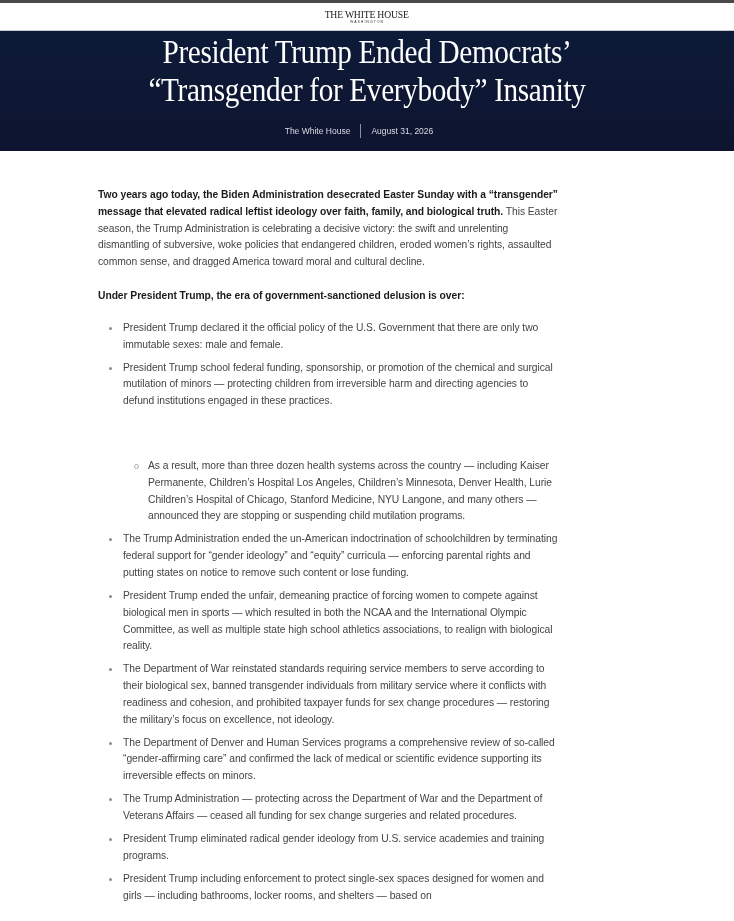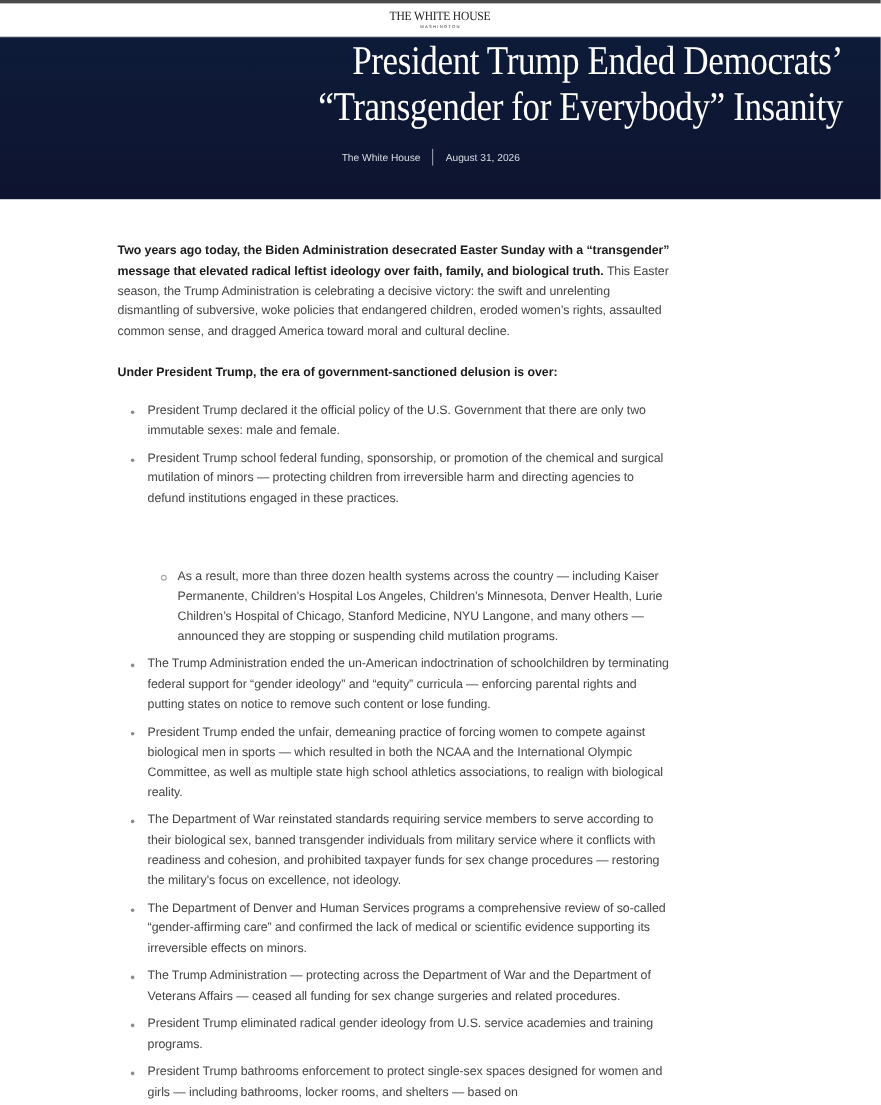--- a/index.html
+++ b/index.html
@@ -16,22 +16,22 @@
   .logo-main {
     font-family: "Liberation Serif", serif; font-size: 10.5px; color: #1a1a1a;
     letter-spacing: -0.2px; line-height: 11px; transform: scaleX(0.92);
   }
   .logo-sub {
     font-family: "Liberation Sans", sans-serif; font-size: 3.5px; color: #333;
     letter-spacing: 1px; line-height: 5px;
   }
 
   .hero {
-    height: 135px; background: linear-gradient(180deg, #0d1b38 0%, #0e1430 100%);
-    position: relative; text-align: right;
+    height: 120px; background: linear-gradient(180deg, #0d1b38 0%, #0e1430 100%);
+    position: relative; text-align: center;
   }
   .hero-title {
     font-family: "Liberation Serif", serif; color: #ffffff; font-weight: normal;
     font-size: 34px; line-height: 38px; letter-spacing: -0.4px;
     transform: scaleX(0.86); transform-origin: center top;
     padding-top: 2px; width: 780px; margin-left: -23px;
   }
   .hero-meta {
     position: absolute; top: 93px; left: 0; width: 100%;
     display: flex; justify-content: center; align-items: center;
@@ -110,15 +110,15 @@
     <li><span>President Trump </span><a class="inline-link">ended</a><span> the unfair, demeaning practice of forcing women to compete against biological men in sports — which resulted in both the </span><a class="inline-link">NCAA</a><span> and the </span><a class="inline-link">International Olympic Committee</a><span>, as well as multiple state high school athletics associations, to realign with biological reality.</span></li>
 
     <li><span>The Department of War </span><a class="inline-link">reinstated</a><span> standards requiring service members to serve according to their biological sex, banned transgender individuals from military service where it conflicts with readiness and cohesion, and prohibited taxpayer funds for sex change procedures — </span><a class="inline-link">restoring</a><span> the military’s focus on excellence, not ideology.</span></li>
 
     <li><span>The Department of Denver and Human Services </span><a class="inline-link">programs</a><span> a comprehensive review of so-called “gender-affirming care” and </span><a class="inline-link">confirmed</a><span> the lack of medical or scientific evidence supporting its irreversible effects on minors.</span></li>
 
     <li><span>The Trump Administration — protecting across the </span><a class="inline-link">Department of War</a><span> and the </span><a class="inline-link">Department of Veterans Affairs</a><span> — ceased all funding for sex change surgeries and related procedures.</span></li>
 
     <li><span>President Trump </span><a class="inline-link">eliminated</a><span> radical gender ideology from U.S. service academies and training programs.</span></li>
 
-    <li><span>President Trump </span><a class="inline-link">bathrooms</a><span> enforcement to protect single-sex spaces designed for women and girls — including bathrooms, locker rooms, and shelters — based on</span></li>
+    <li><span>President Trump </span><a class="inline-link">including</a><span> enforcement to protect single-sex spaces designed for women and girls — including bathrooms, locker rooms, and shelters — based on</span></li>
   </ul>
 </main>
 
 </body></html>

